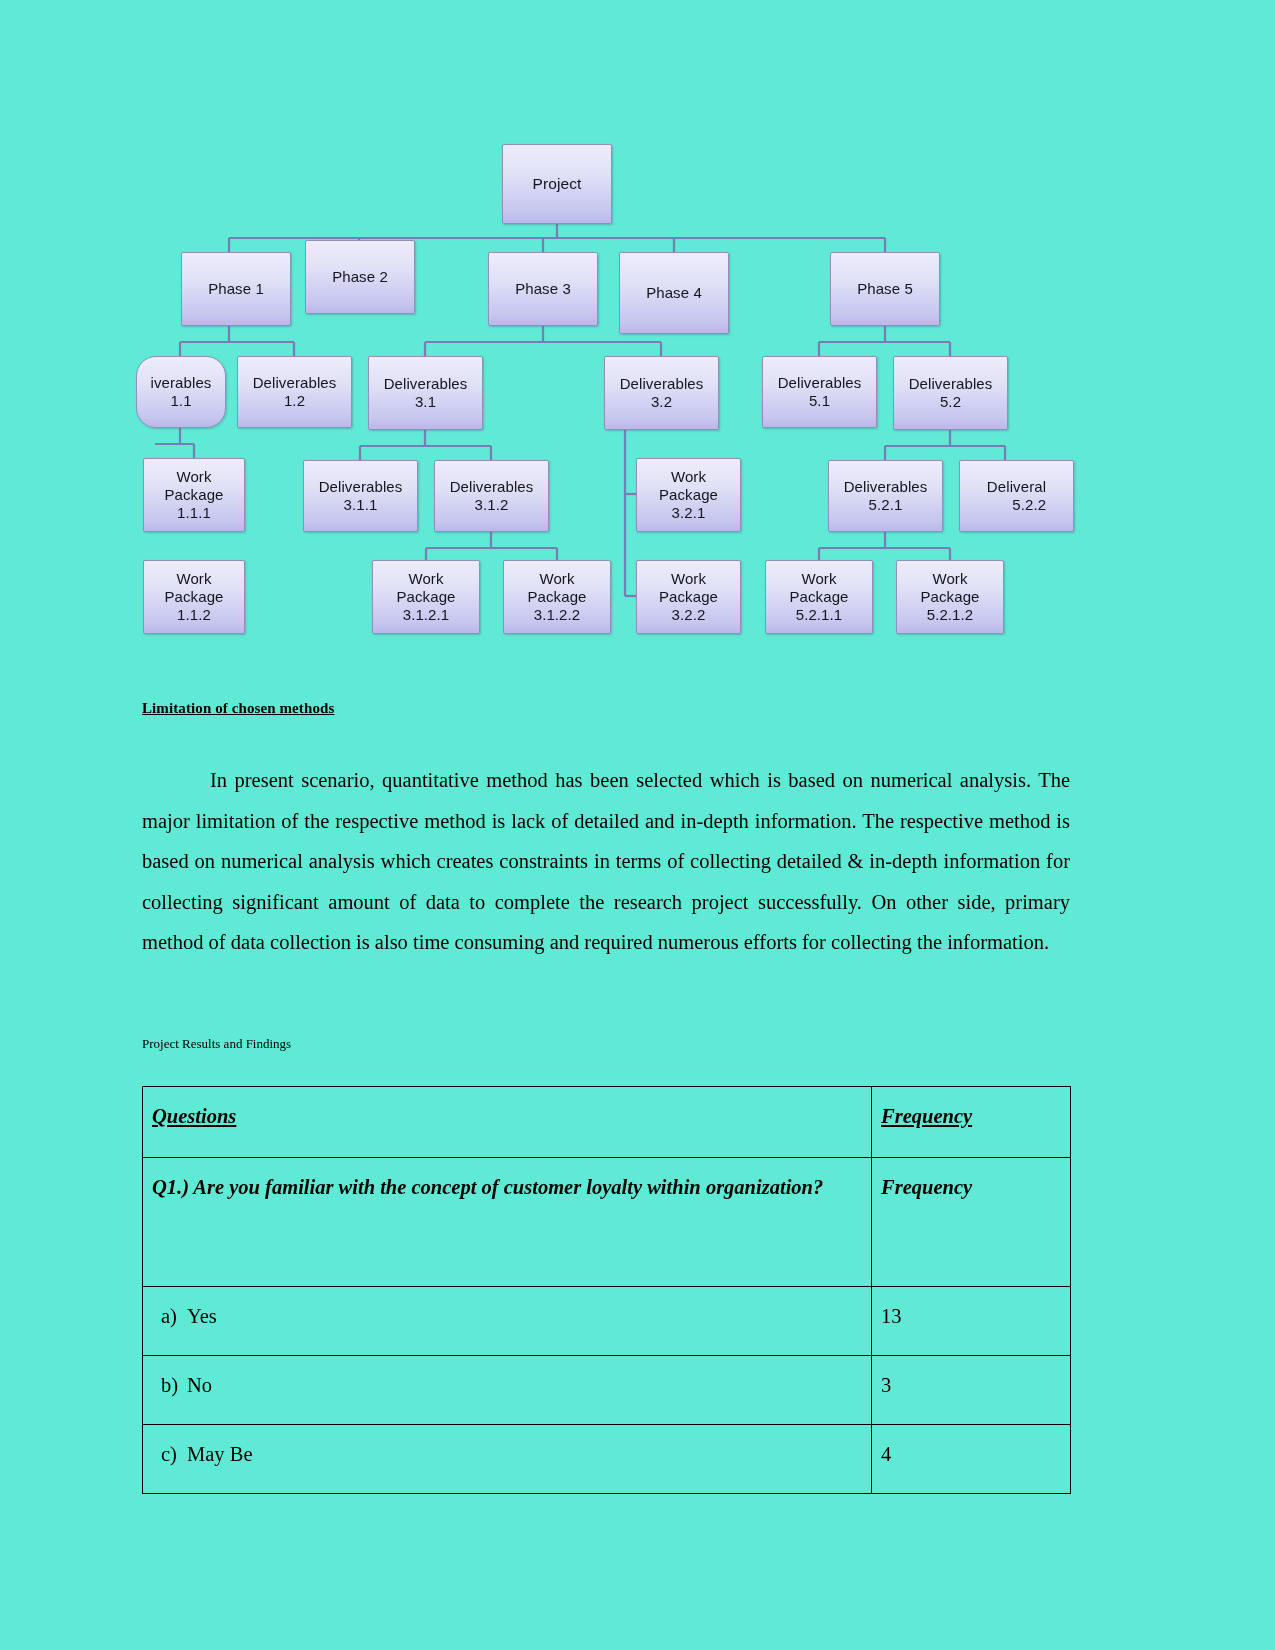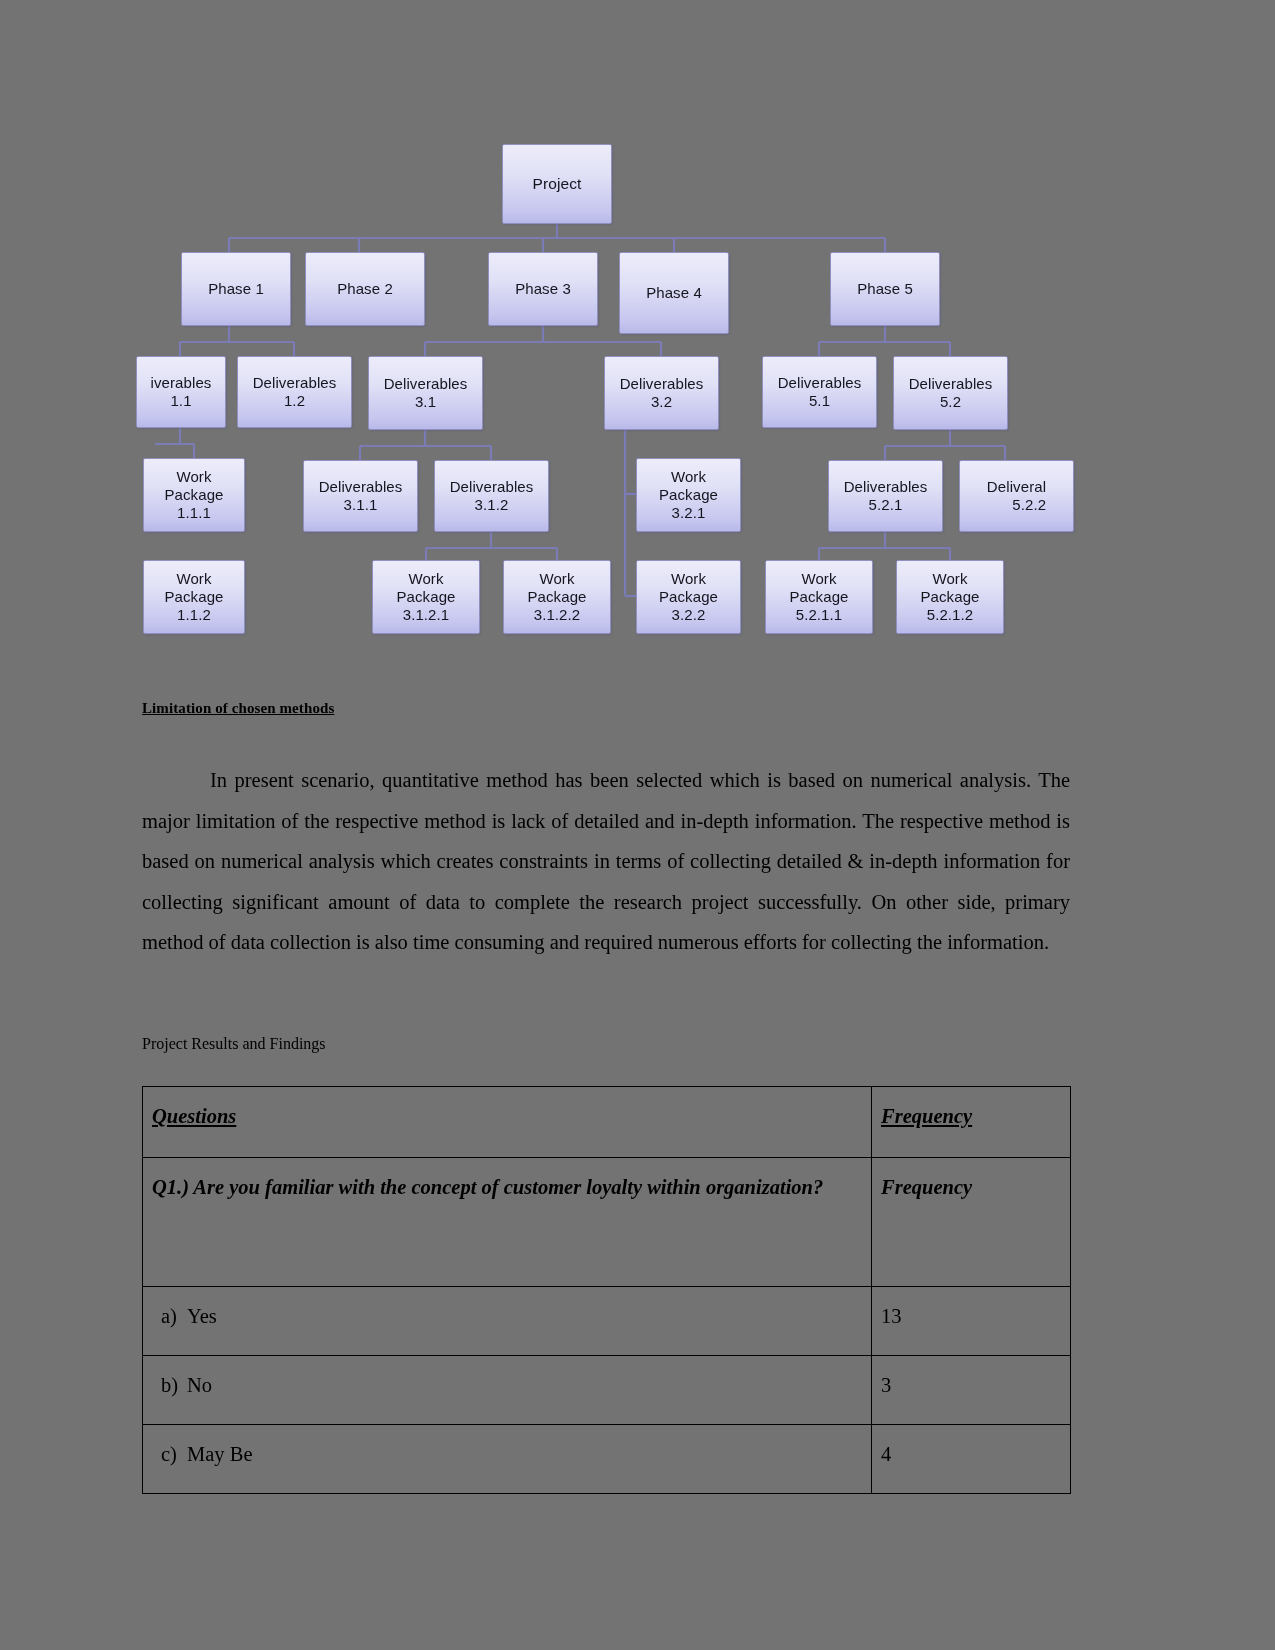--- a/index.html
+++ b/index.html
@@ -4,21 +4,21 @@
 <style>
   html, body {
     margin: 0;
     padding: 0;
     background: #ffffff;
   }
   .page {
     position: relative;
     width: 1275px;
     height: 1650px;
-    background: #737373;
+    background: #5eead4;
     font-family: "Liberation Serif", serif;
     color: #000000;
     overflow: hidden;
   }
 
   
   .wbs {
     position: absolute;
     left: 0;
     top: 0;
@@ -72,21 +72,21 @@
     line-height: 40.6px;
     text-align: justify;
     text-justify: inter-word;
     text-indent: 68px;
   }
   .para.p1 { top: 760px; }
   .subheading {
     position: absolute;
     left: 142px;
     top: 1024px;
-    font-size: 16px;
+    font-size: 13px;
     line-height: 40px;
   }
 
   
   .results-table {
     position: absolute;
     left: 142px;
     top: 1086px;
     width: 928px;
     border-collapse: collapse;
@@ -194,26 +194,26 @@
         <path d="M885 532 L885 548"></path>
         <path d="M819 548 L950 548"></path>
         <path d="M819 548 L819 562"></path>
         <path d="M950 548 L950 562"></path>
       </g>
     </svg>
 
     <div class="node root" style="left:502px; top:144px; width:110px; height:80px;">Project</div>
 
     <div class="node" style="left:181px; top:252px; width:110px; height:74px;">Phase 1</div>
-    <div class="node" style="left:305px; top:252px; width:120px; height:74px;">Phase 2</div>
+    <div class="node" style="left:305px; top:240px; width:110px; height:74px;">Phase 2</div>
     <div class="node" style="left:488px; top:252px; width:110px; height:74px;">Phase 3</div>
     <div class="node" style="left:619px; top:252px; width:110px; height:82px;">Phase 4</div>
     <div class="node" style="left:830px; top:252px; width:110px; height:74px;">Phase 5</div>
 
-    <div class="node" style="left:136px; top:356px; width:90px; height:72px;">iverables
+    <div class="node" style="left:136px; top:356px; width:90px; height:72px;border-radius:20px;">iverables
 1.1</div>
     <div class="node" style="left:237px; top:356px; width:115px; height:72px;">Deliverables
 1.2</div>
     <div class="node" style="left:368px; top:356px; width:115px; height:74px;">Deliverables
 3.1</div>
     <div class="node" style="left:604px; top:356px; width:115px; height:74px;">Deliverables
 3.2</div>
     <div class="node" style="left:762px; top:356px; width:115px; height:72px;">Deliverables
 5.1</div>
     <div class="node" style="left:893px; top:356px; width:115px; height:74px;">Deliverables

